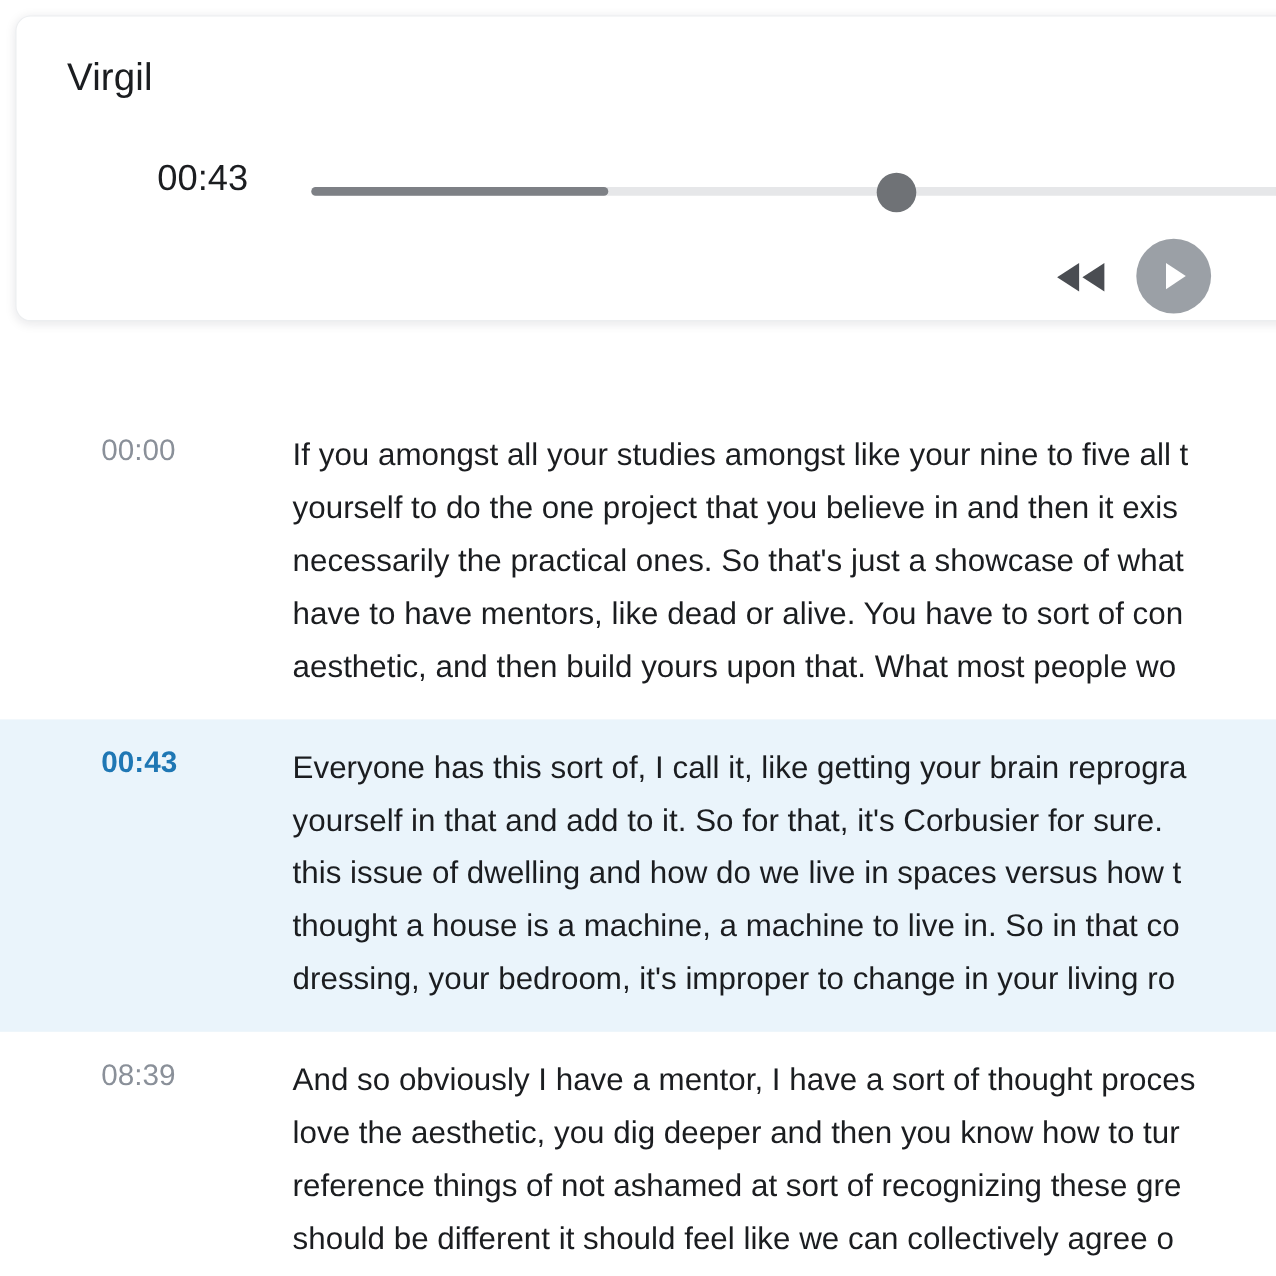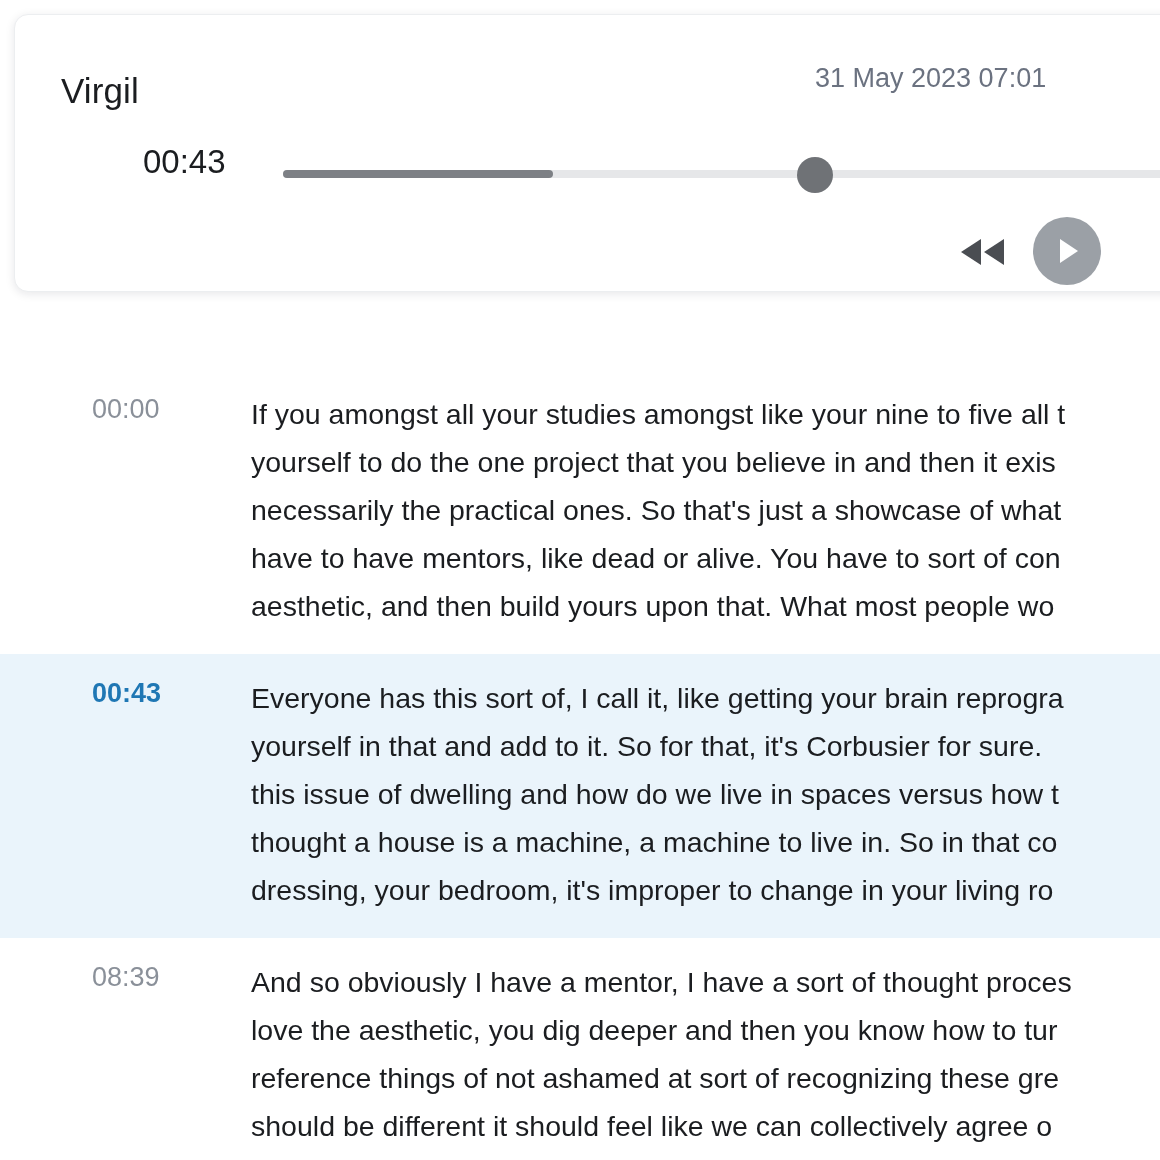--- a/index.html
+++ b/index.html
@@ -22,21 +22,21 @@
     height: 278px;
     background: #ffffff;
     border: 1px solid #eceef0;
     border-radius: 14px;
     box-shadow: 0 2px 10px rgba(16,24,40,0.10);
   }
 
   .player-title {
     position: absolute;
     left: 46px;
-    top: 56px;
+    top: 36px;
     font-size: 35px;
     color: #1b1d20;
     letter-spacing: 0.1px;
   }
 
   .player-date {
     position: absolute;
     left: 800px;
     top: 48px;
     font-size: 27px;
@@ -122,21 +122,21 @@
   
   .transcript {
     position: absolute;
     left: 0;
     top: 370px;
     width: 1160px;
   }
 
   .segment {
     position: relative;
-    padding: 20px 0 24px 1px;
+    padding: 20px 0 24px 16px;
   }
   .segment.active {
     background: #eaf4fb;
   }
 
   .seg-time {
     position: absolute;
     left: 92px;
     top: 24px;
     font-size: 27px;
@@ -156,21 +156,20 @@
     white-space: pre-wrap;
   }
 </style>
 </head>
 <body>
 
 <div class="player-card">
 
   <div class="player-title">Virgil</div>
 
-  <div class="player-date">31 May 2023 07:01</div>
 
   <div class="player-time">00:43</div>
 
   <div class="slider-wrap">
     <div class="slider-track"></div>
     <div class="slider-fill"></div>
     <div class="slider-thumb"></div>
   </div>
 
   <div class="controls">

